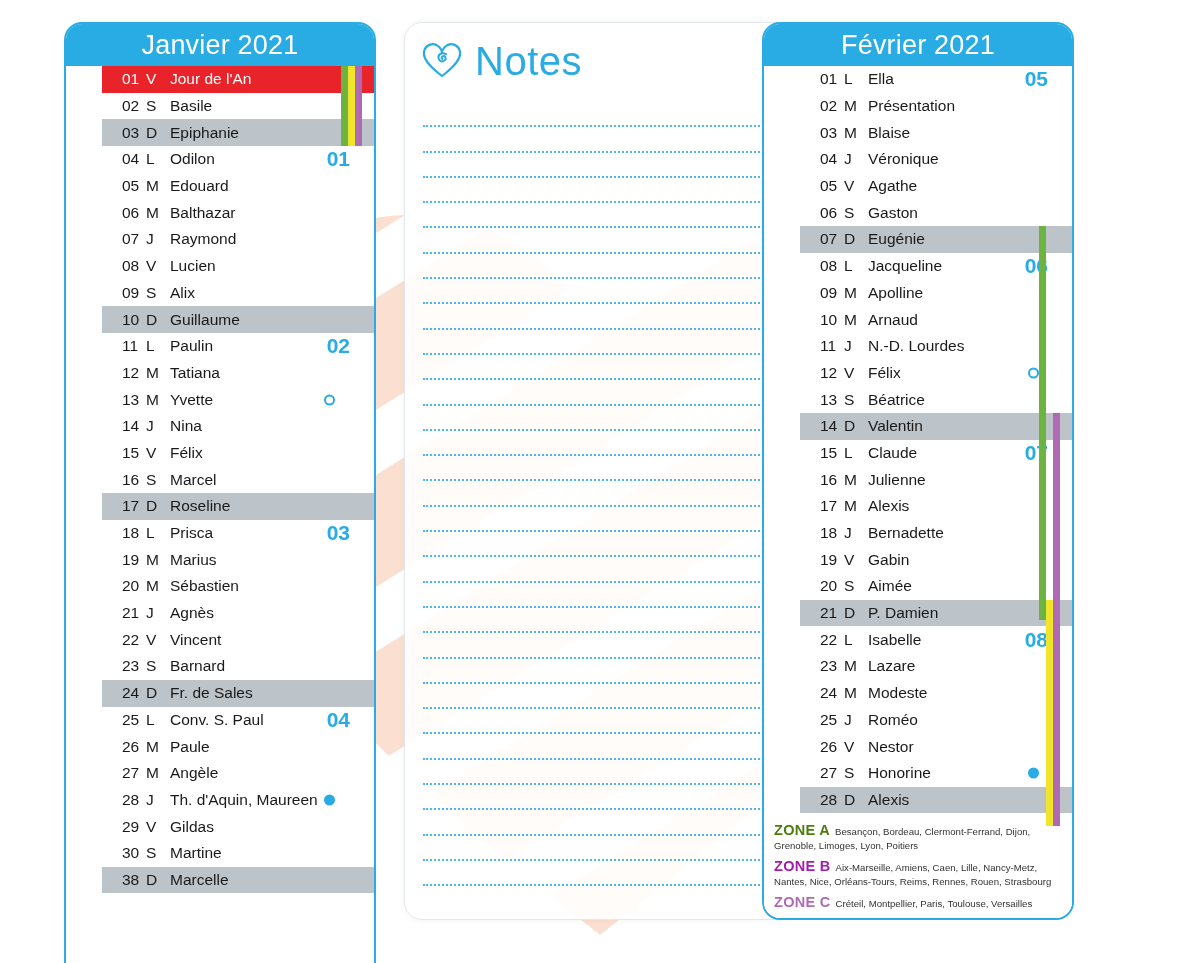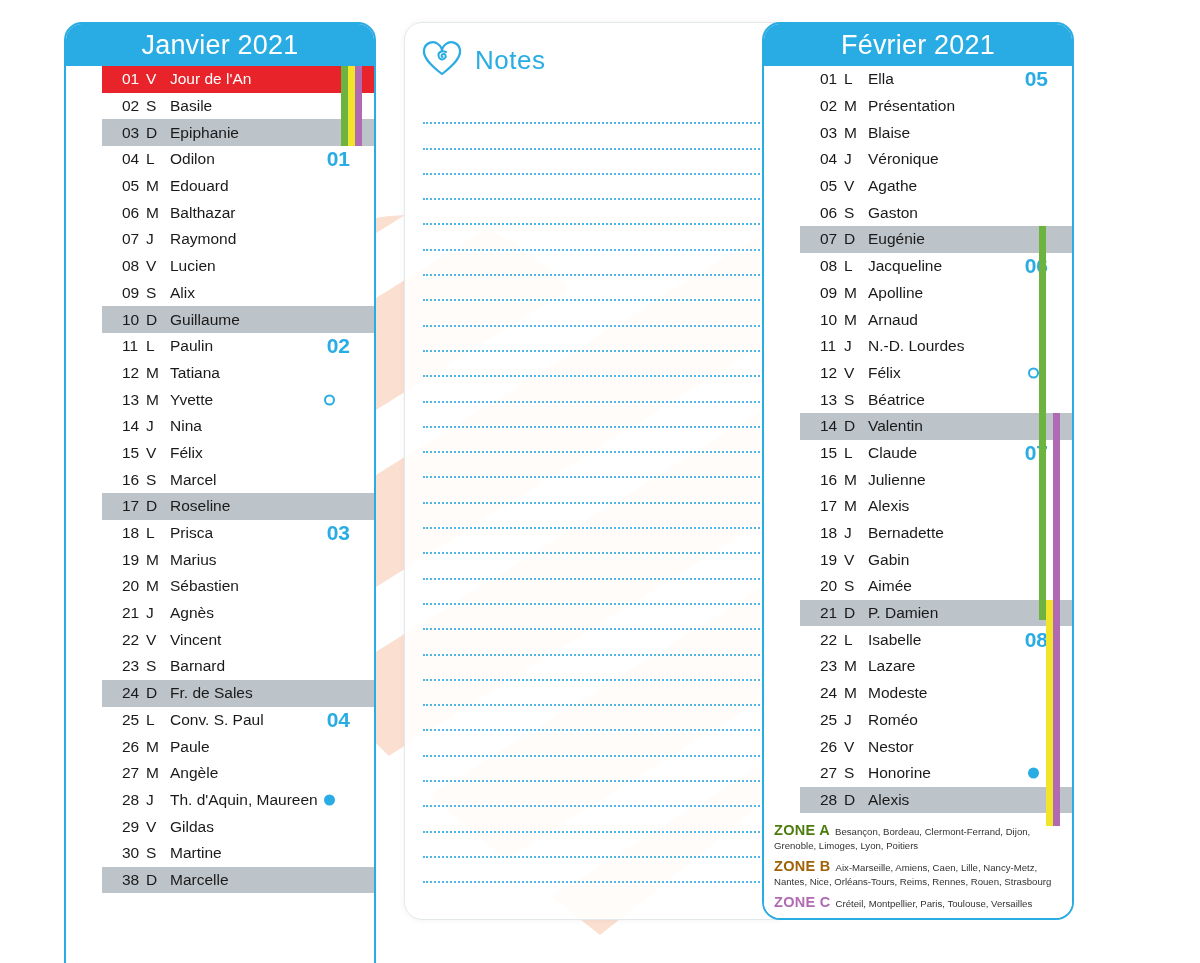--- a/index.html
+++ b/index.html
@@ -110,40 +110,40 @@
     line-height: 1.28;
     margin-bottom: 5px;
   }
   .zone-tag {
     font-size: 14.5px;
     font-weight: bold;
     letter-spacing: .3px;
     margin-right: 5px;
   }
   .zone-a .zone-tag { color: #4d7c0f; }
-  .zone-b .zone-tag { color: #a16207; }
+  .zone-b .zone-tag { color: #a21caf; }
   .zone-c .zone-tag { color: #b06ab3; }
 
   
   #notes-card {
     left: 404px; top: 22px;
     width: 390px; height: 898px;
     border: 1px solid #e3e8ea;
     box-shadow: 0 0 6px rgba(0,0,0,.06);
     background: rgba(255,255,255,.88);
   }
   .notes-header {
     display: flex;
     align-items: center;
     gap: 12px;
     padding: 16px 0 4px 16px;
   }
   .notes-title {
     color: #29ace3;
-    font-size: 26px;
+    font-size: 40px;
     letter-spacing: .5px;
     text-align: right;
   }
   .notes-lines {
     padding: 14px 18px 0 18px;
   }
   .note-line {
     height: 25.3px;
     border-bottom: 2px dotted #4cb7e8;
   }

